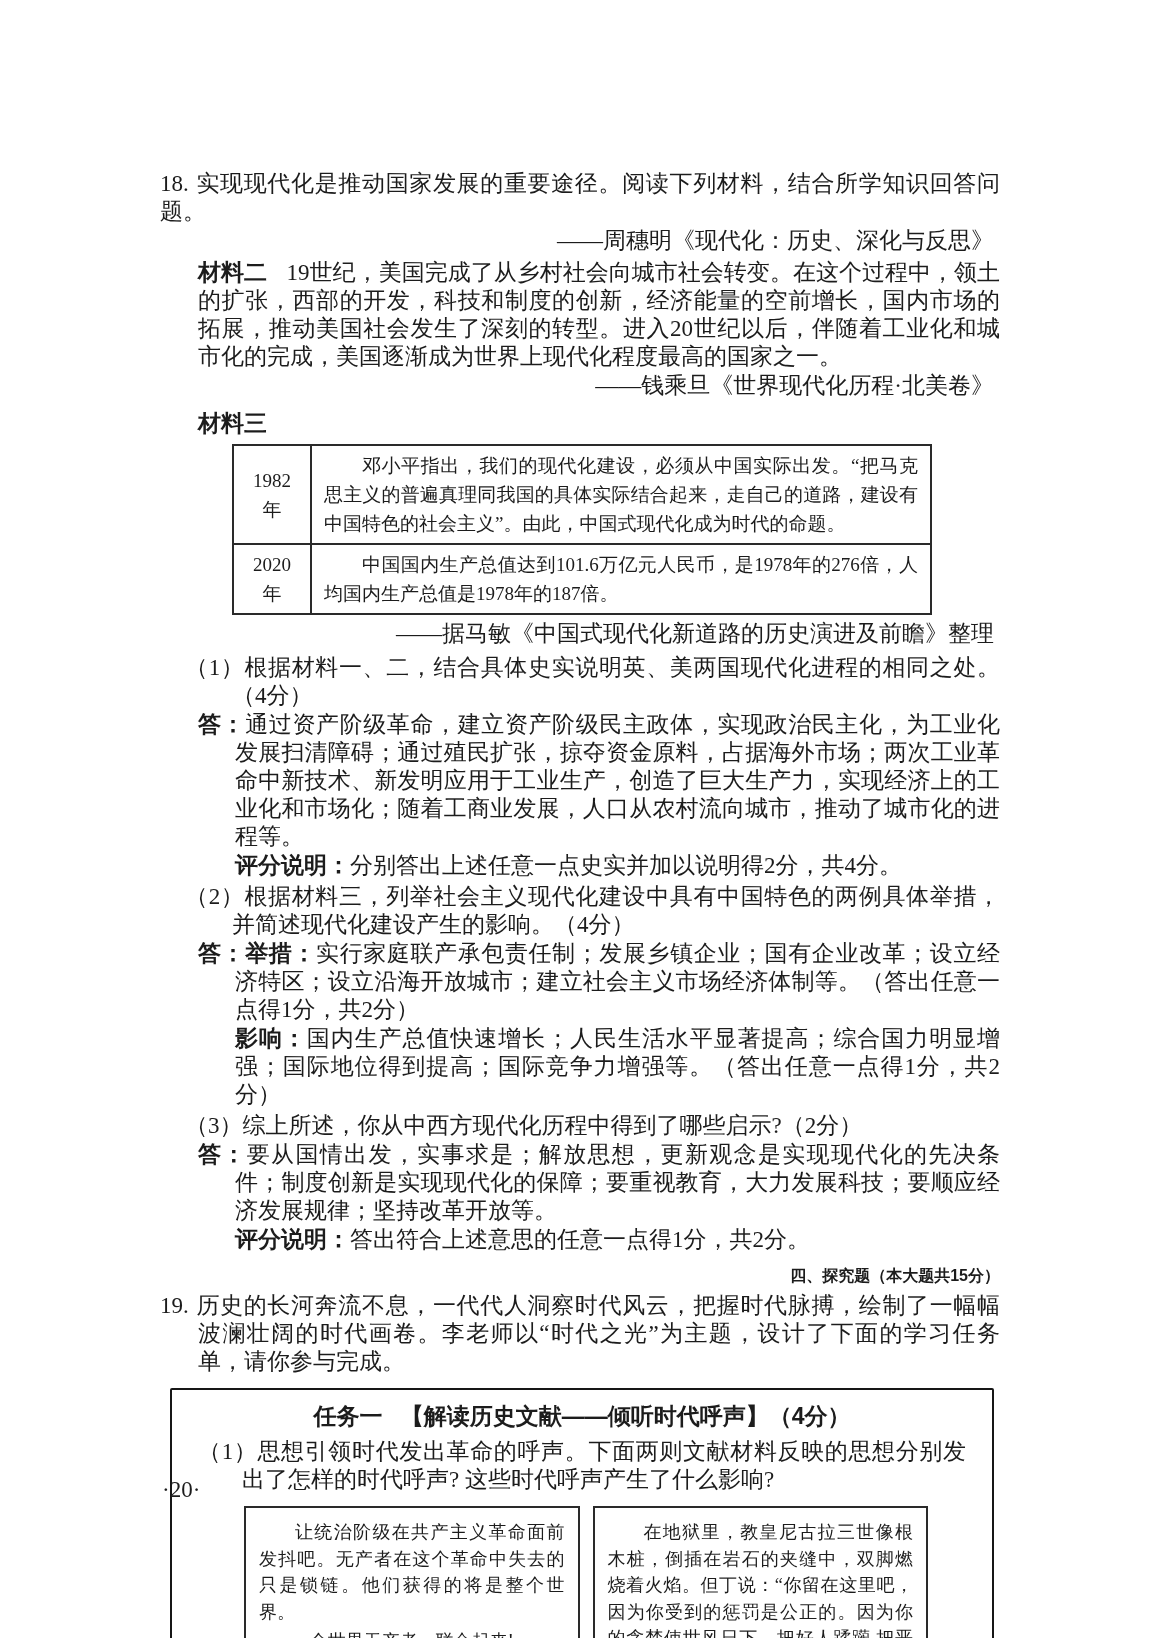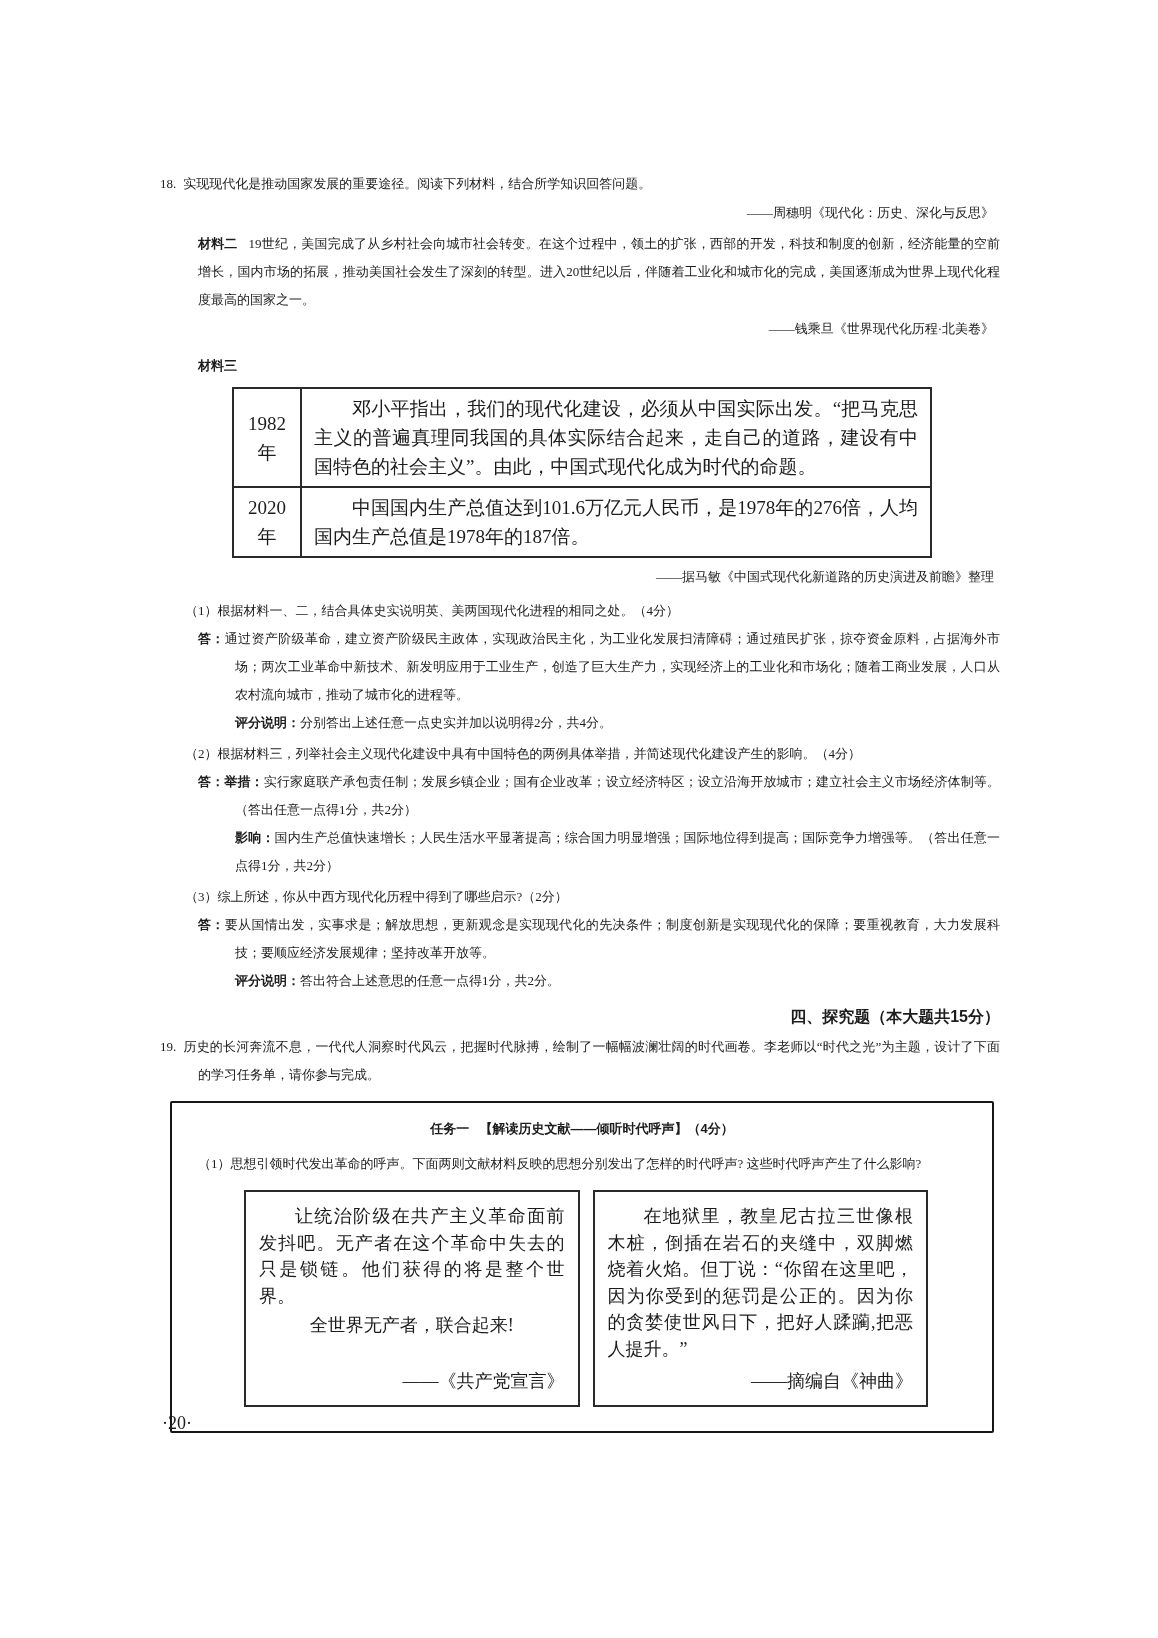--- a/index.html
+++ b/index.html
@@ -9,31 +9,31 @@
     background: #ffffff;
     color: #1c1c1c;
     font-family: "Liberation Serif", "DejaVu Serif", serif;
   }
   .page {
     position: relative;
     width: 1158px; height: 1638px;
     padding: 170px 158px 0 160px;
     overflow: hidden;
   }
-  p { margin: 0; font-size: 13px; line-height: 28px; }
+  p { margin: 0; font-size: 23px; line-height: 28px; }
   .hei { font-family: "Liberation Sans", "DejaVu Sans", sans-serif; font-weight: bold; }
   .qno { margin-right: 7px; }
   .label { margin-right: 0.85em; }
   .qhead { text-align: justify; }
   .material { margin-left: 38px; margin-top: 2px; text-align: justify; }
   .attribution { text-align: right; padding-right: 6px; margin: 1px 0 3px 0; }
   .m3-label { margin-top: 9px; }
   table.m3-table { border-collapse: collapse; margin: 7px 0 2px 72px; width: 700px; }
   table.m3-table td { border: 2px solid #2a2a2a; padding: 5px 12px; font-size: 19px; line-height: 29px; vertical-align: middle; }
-  td.year { width: 68px; text-align: center; padding: 5px 4px; }
+  td.year { width: 78px; text-align: center; padding: 5px 4px; }
   td.cell-text { text-align: justify; text-indent: 2em; }
   .m3-source { margin-top: 5px; margin-bottom: 6px; }
   .question { margin-left: 25px; margin-top: 3px; padding-left: 47px; text-indent: -47px; text-align: justify; }
   .answer { margin-left: 38px; padding-left: 37px; text-indent: -37px; text-align: justify; }
   .answer-cont { margin-left: 75px; text-align: justify; }
   .scoring { margin-left: 75px; text-align: justify; }
   .section { margin-left: -10px; margin-top: 8px; font-size: 16px; text-align: right; }
   .q19 { margin-top: 2px; padding-left: 38px; text-indent: -38px; text-align: justify; }
   .task-box {
     margin: 12px 0 0 10px;
@@ -50,21 +50,21 @@
     flex: 1;
     border: 2px solid #2a2a2a;
     padding: 11px 13px 10px 13px;
     display: flex; flex-direction: column;
     min-height: 186px;
   }
   .doc p { font-size: 18px; line-height: 26.5px; }
   .doc-text { text-indent: 2em; text-align: justify; }
   .doc-slogan { text-align: center; margin-top: 3px; }
   .doc-source { text-align: right; margin-top: auto; padding-top: 6px; }
-  .page-number { position: absolute; left: 162px; top: 1413px; font-size: 18px; }
+  .page-number { position: absolute; left: 162px; top: 1477px; font-size: 23px; }
 </style>
 </head>
 <body>
 
 <div class="page">
 
   <p class="qhead"><span class="qno">18.</span><span>实现现代化是推动国家发展的重要途径。阅读下列材料，结合所学知识回答问题。</span></p>
 
   <p class="attribution">——周穗明《现代化：历史、深化与反思》</p>
 

